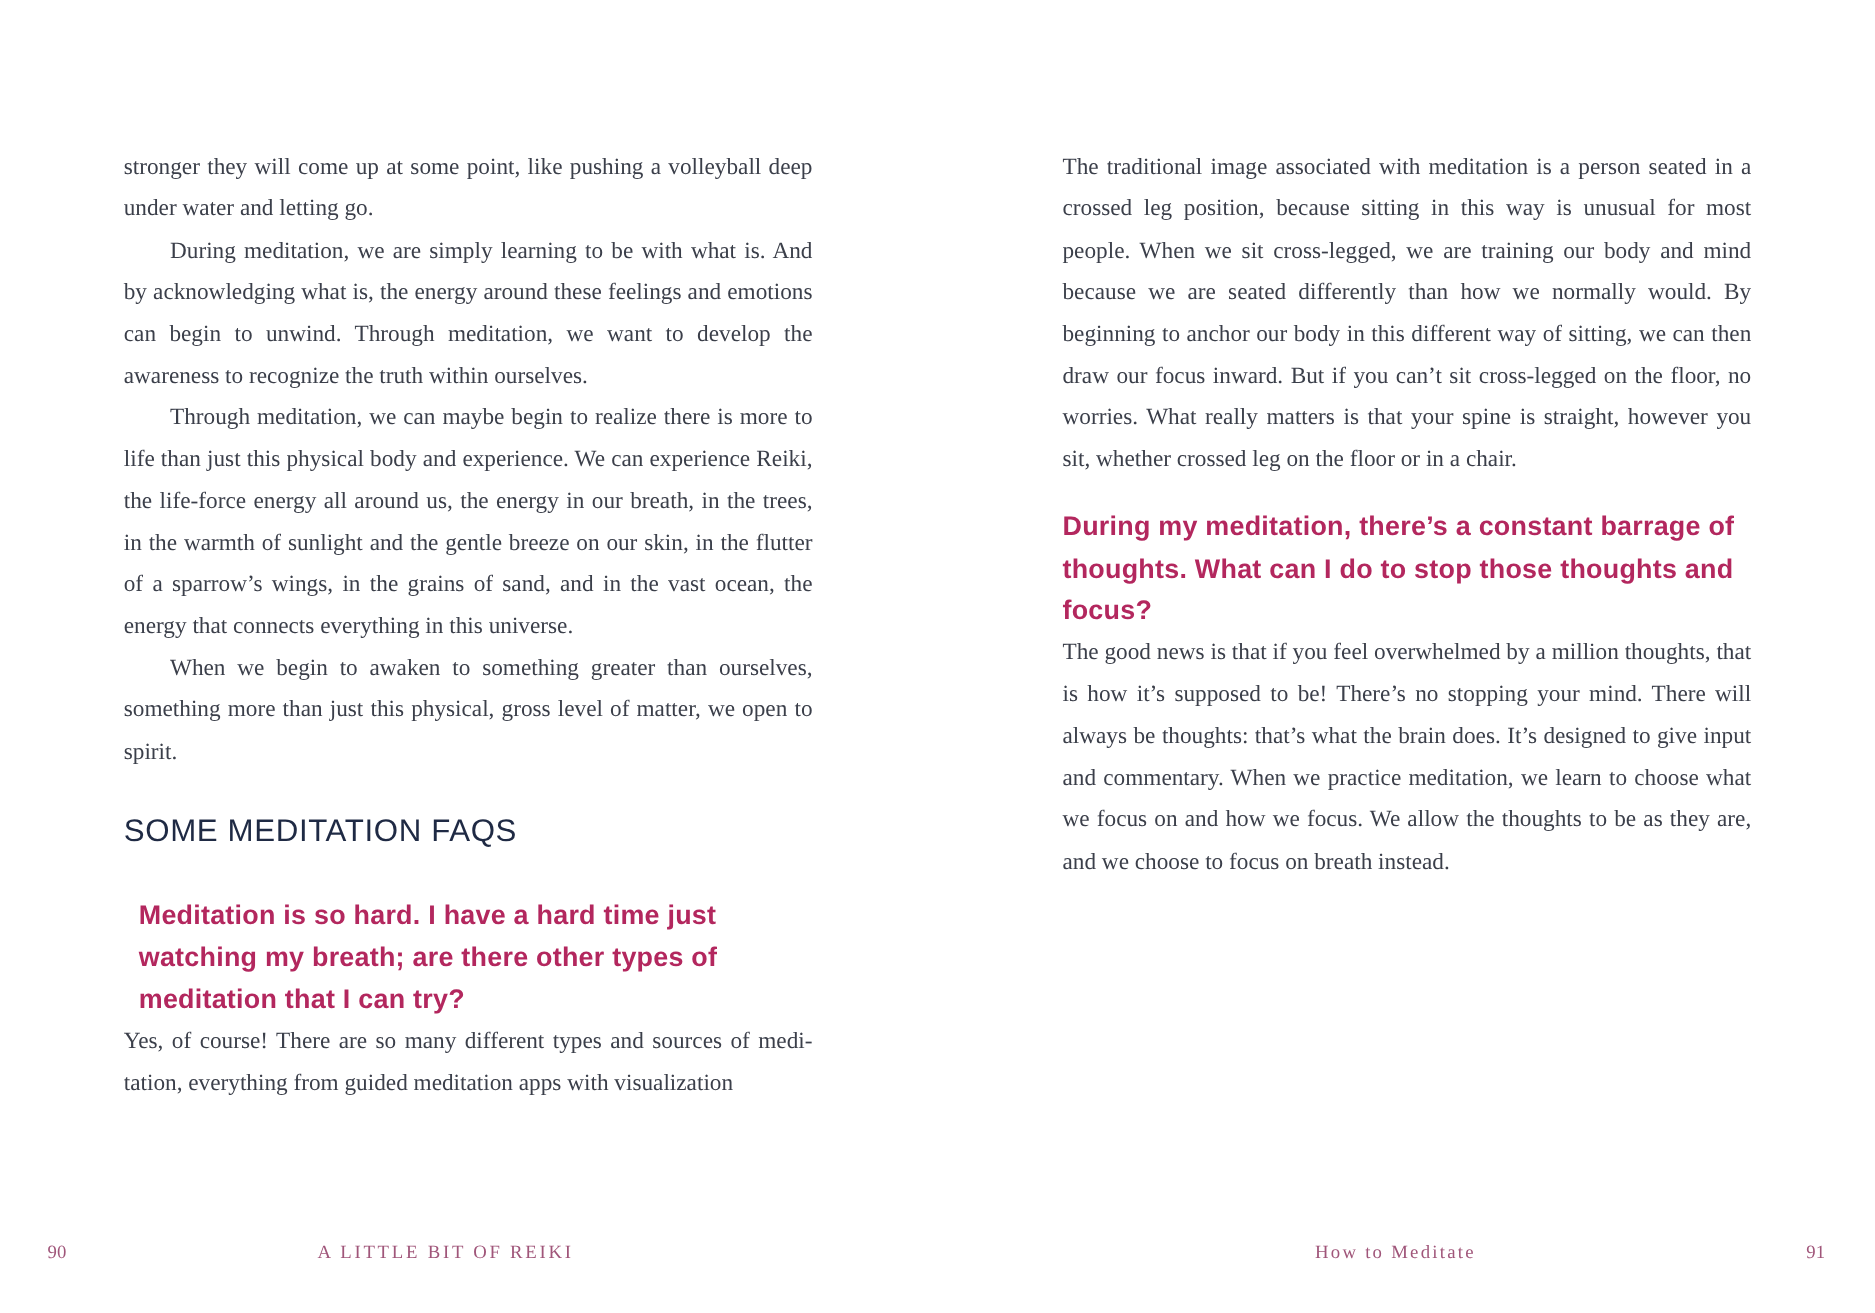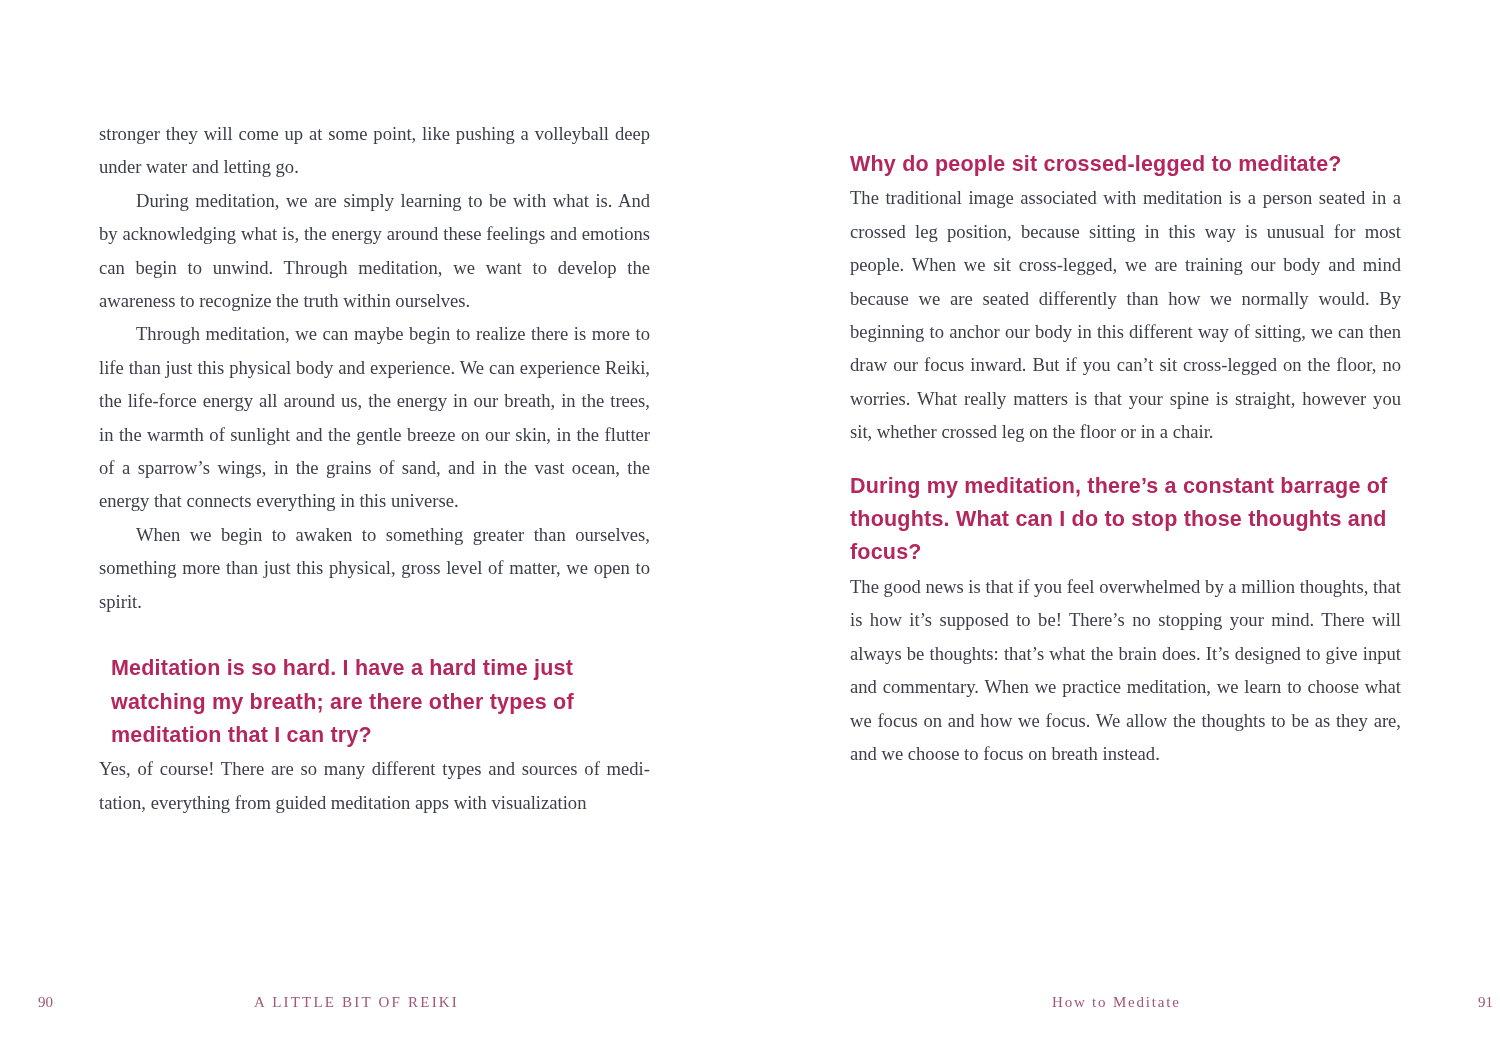--- a/index.html
+++ b/index.html
@@ -49,29 +49,29 @@
   </style>
 </head>
 <body>
 
 <div class="page page-left">
   <div class="column">
     <p class="body-text">stronger they will come up at some point, like pushing a volleyball deep under water and letting go.</p>
     <p class="body-text indent">During meditation, we are simply learning to be with what is. And by acknowledging what is, the energy around these feelings and emotions can begin to unwind. Through medita­tion, we want to develop the awareness to recognize the truth within ourselves.</p>
     <p class="body-text indent">Through meditation, we can maybe begin to realize there is more to life than just this physical body and experience. We can experience Reiki, the life-force energy all around us, the energy in our breath, in the trees, in the warmth of sunlight and the gentle breeze on our skin, in the flutter of a sparrow’s wings, in the grains of sand, and in the vast ocean, the energy that connects everything in this universe.</p>
     <p class="body-text indent">When we begin to awaken to something greater than ourselves, something more than just this physical, gross level of matter, we open to spirit.</p>
+    <h2 class="section-heading" style="margin-top:31px;">SOME MEDITATION FAQS</h2>
     <h3 class="faq-question" style="margin-top:34px;margin-left:12px;">Meditation is so hard. I have a hard time just watching my breath; are there other types of meditation that I can try?</h3>
     <p class="body-text">Yes, of course! There are so many different types and sources of medi­tation, everything from guided meditation apps with visualization</p>
   </div>
   <div class="footer folio" style="left:38px;">90</div>
   <div class="footer running-head" style="left:254px;">A LITTLE BIT OF REIKI</div>
 </div>
 
 <div class="page page-right">
   <div class="column">
-    <h3 class="faq-question" style="margin-top:31px;">Why do people sit crossed-legged to meditate?</h3>
     <p class="body-text">The traditional image associated with meditation is a person seated in a crossed leg position, because sitting in this way is unusual for most people. When we sit cross-legged, we are training our body and mind because we are seated differently than how we normally would. By beginning to anchor our body in this different way of sitting, we can then draw our focus inward. But if you can’t sit cross-legged on the floor, no worries. What really matters is that your spine is straight, however you sit, whether crossed leg on the floor or in a chair.</p>
     <h3 class="faq-question" style="margin-top:21px;">During my meditation, there’s a constant barrage of thoughts. What can I do to stop those thoughts and focus?</h3>
     <p class="body-text">The good news is that if you feel overwhelmed by a million thoughts, that is how it’s supposed to be! There’s no stopping your mind. There will always be thoughts: that’s what the brain does. It’s designed to give input and commentary. When we practice meditation, we learn to choose what we focus on and how we focus. We allow the thoughts to be as they are, and we choose to focus on breath instead.</p>
   </div>
   <div class="footer running-head" style="left:302px; letter-spacing:1.8px;">How to Meditate</div>
-  <div class="footer folio" style="left:728px;">91</div>
+  <div class="footer folio" style="left:695px;">91</div>
 </div>
 
 </body></html>

